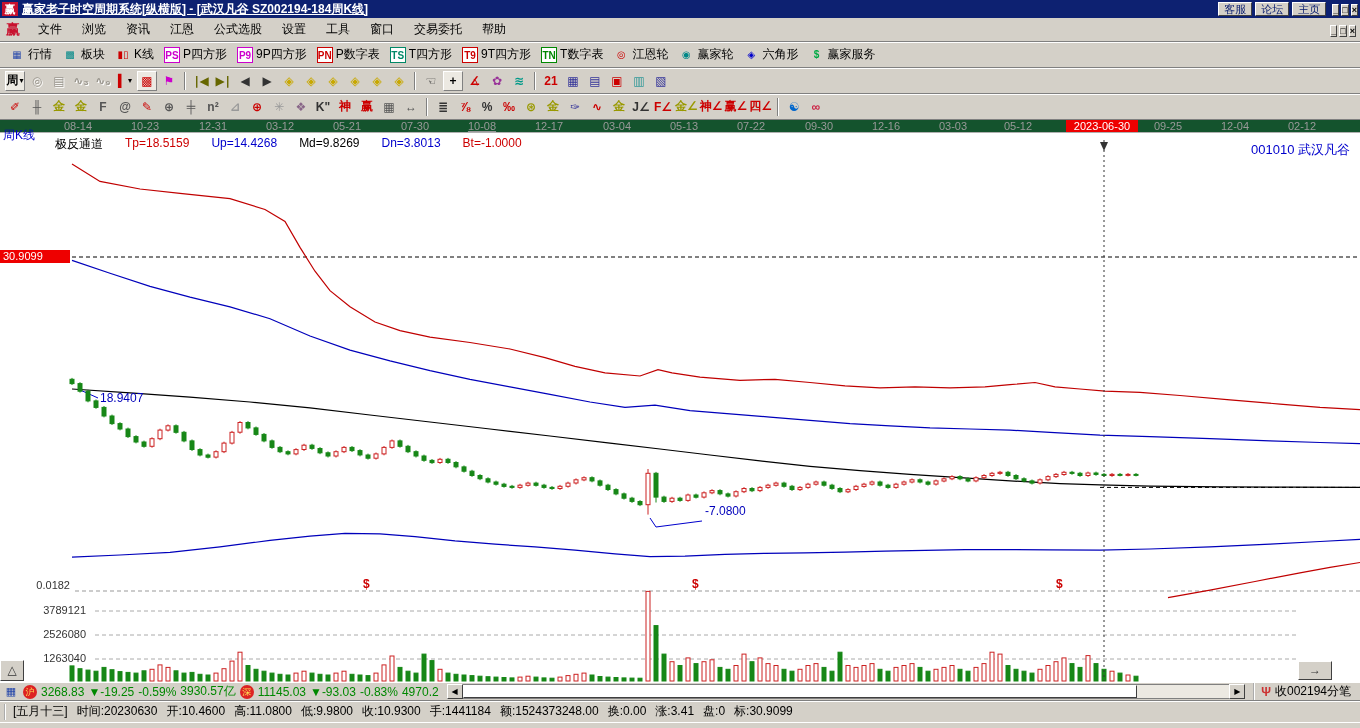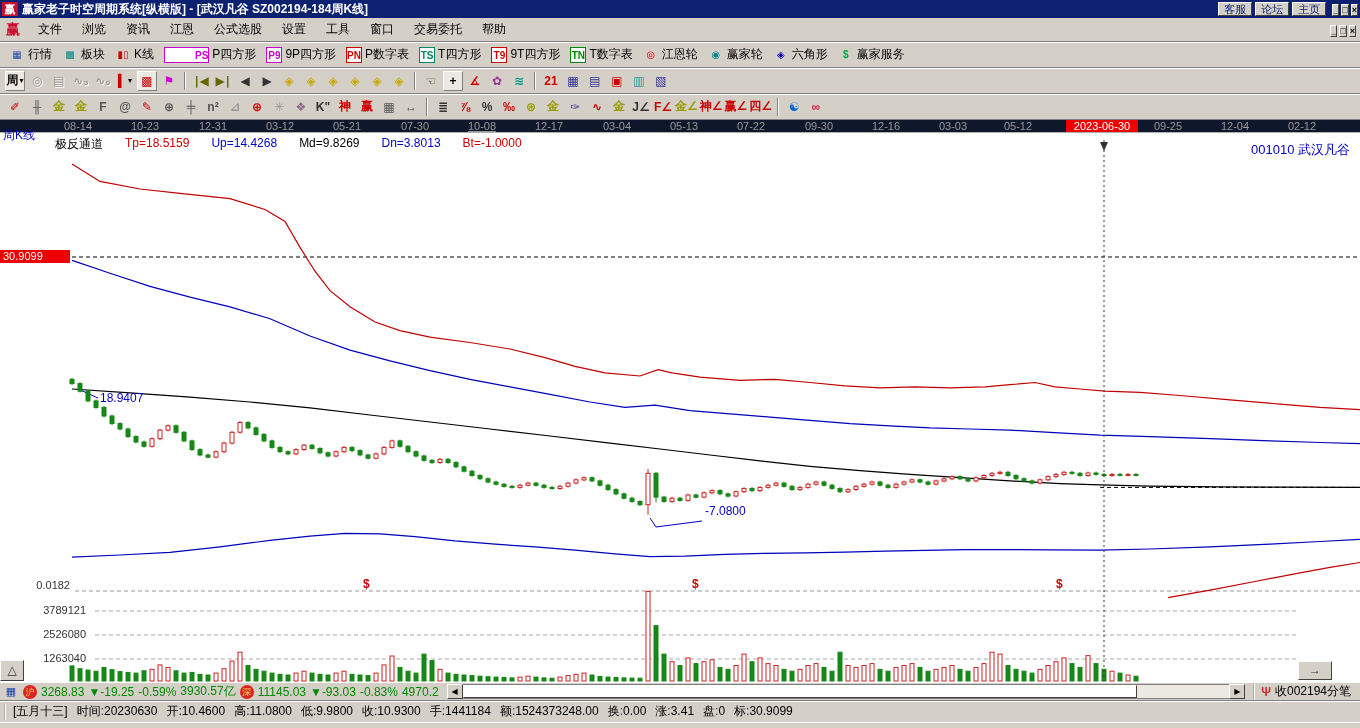--- a/index.html
+++ b/index.html
@@ -3,21 +3,21 @@
 <meta charset="utf-8">
 <style>
   * { margin:0; padding:0; box-sizing:border-box; }
   html,body { width:1360px; height:728px; overflow:hidden; }
   body { font-family:"Liberation Sans","DejaVu Sans",sans-serif; font-size:12px; background:#d4d0c8; }
   .app { width:1360px; height:728px; display:flex; flex-direction:column; background:#d4d0c8; }
 
   
   .titlebar { height:18px; background:#0d2171; display:flex; align-items:center; padding:0 2px; flex:0 0 auto; }
   .titlebar .logo { width:16px; height:14px; background:#c8102e; color:#fff; font-weight:bold; font-size:11px; line-height:14px; text-align:center; margin-right:4px; }
-  .titlebar .title-text { color:#ffffff; font-weight:bold; font-size:12px; white-space:nowrap; flex:1 1 auto; }
+  .titlebar .title-text { color:#ffffff; font-weight:bold; font-size:12px; white-space:nowrap; flex:1 1 auto;text-decoration:underline; }
   .qbtn { background:#d4d0c8; color:#0d2171; font-size:11px; padding:0 5px; height:14px; line-height:13px; margin-left:3px; border:1px solid; border-color:#fff #404040 #404040 #fff; cursor:default; }
   .winbtn { width:16px; height:14px; margin-left:2px; background:#d4d0c8; border:1px solid; border-color:#fff #404040 #404040 #fff; font-size:9px; font-weight:bold; line-height:12px; text-align:center; color:#000; }
   .winbtn.gap { margin-left:6px; }
 
   
   .menubar { height:24px; display:flex; align-items:center; padding:0 4px; border-bottom:1px solid #808080; flex:0 0 auto; }
   .menubar .mlogo { color:#c8102e; font-weight:bold; font-size:14px; margin:0 8px 0 2px; }
   .menu-item { padding:2px 10px; white-space:nowrap; cursor:default; }
   .menubar .spacer { flex:1 1 auto; }
 
@@ -28,21 +28,21 @@
   .tb-ico.boxed { border:1px solid currentColor; background:#fff; }
   .ibtn { min-width:20px; height:20px; display:flex; align-items:center; justify-content:center; font-size:12px; font-weight:bold; margin:0 1px; cursor:default; }
   .ibtn.framed { border:1px solid; border-color:#fff #808080 #808080 #fff; background:#ece9e2; }
   .ibtn.disabled { color:#9a968e !important; text-shadow:1px 1px 0 #ffffff; }
   .ibtn .dd { font-size:8px; margin-left:1px; color:#000; }
   .tsep { width:2px; height:18px; border-left:1px solid #808080; border-right:1px solid #ffffff; margin:0 4px; }
 
   
   .chart-area { position:relative; height:562px; background:#ffffff; flex:0 0 auto; overflow:hidden; }
   .chart-area svg { position:absolute; left:0; top:0; }
-  .daterow { position:absolute; left:0; top:0; width:1360px; height:13px; border-bottom:1px solid #b0b0b0; background:#0f172a; }
+  .daterow { position:absolute; left:0; top:0; width:1360px; height:13px; border-bottom:1px solid #b0b0b0; background:#14532d; }
   .d-item { position:absolute; top:0; width:64px; text-align:center; font-size:11px; color:#999; }
   .d-item.hl { background:#ee0000; color:#fff; width:72px; }
   .period-label { position:absolute; left:3px; top:7px; color:#0000cc; font-size:12px; }
   .ind-row { position:absolute; left:55px; top:16px; font-size:12px; display:flex; gap:22px; }
   .stock-label { position:absolute; right:10px; top:21px; color:#0000cc; font-size:13px; }
   .price-tag { position:absolute; left:0; top:130px; width:70px; height:13px; background:#ee0000; color:#fff; font-size:11px; line-height:13px; padding-left:3px; }
   .ann { position:absolute; color:#0000bb; font-size:12px; }
   .axis-lab { position:absolute; left:0; width:86px; text-align:right; font-size:11px; color:#333; }
   .dollar { position:absolute; color:#cc0000; font-size:12px; font-weight:bold; }
   .cbtn { position:absolute; background:#d4d0c8; border:1px solid; border-color:#fff #404040 #404040 #fff; text-align:center; font-size:12px; color:#333; }
@@ -102,21 +102,21 @@
       </span>
       <span class="tb-item">
         <span class="tb-ico" style="color: rgb(0, 136, 136);">▩</span>
         <span>板块</span>
       </span>
       <span class="tb-item">
         <span class="tb-ico" style="color: rgb(204, 0, 0);">▮▯</span>
         <span>K线</span>
       </span>
       <span class="tb-item">
-        <span class="tb-ico boxed" style="color: rgb(204, 0, 204); padding-left: 30px;">PS</span>
+        <span class="tb-ico boxed" style="color: rgb(204, 0, 204);">PS</span>
         <span>P四方形</span>
       </span>
       <span class="tb-item">
         <span class="tb-ico boxed" style="color: rgb(204, 0, 204);">P9</span>
         <span>9P四方形</span>
       </span>
       <span class="tb-item">
         <span class="tb-ico boxed" style="color: rgb(204, 0, 0);">PN</span>
         <span>P数字表</span>
       </span>

